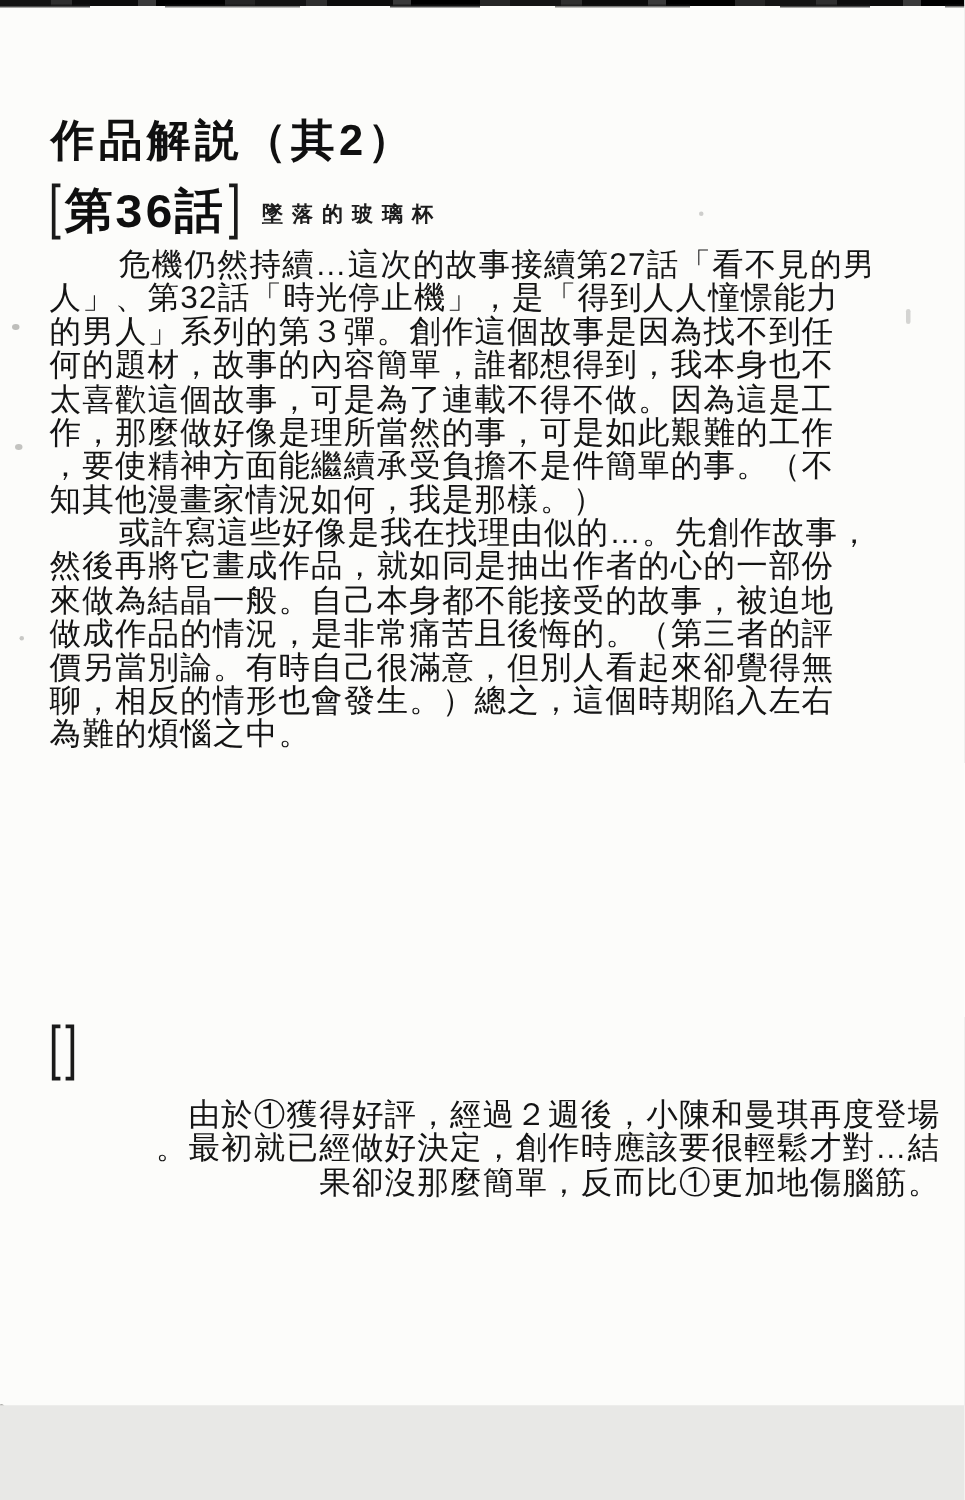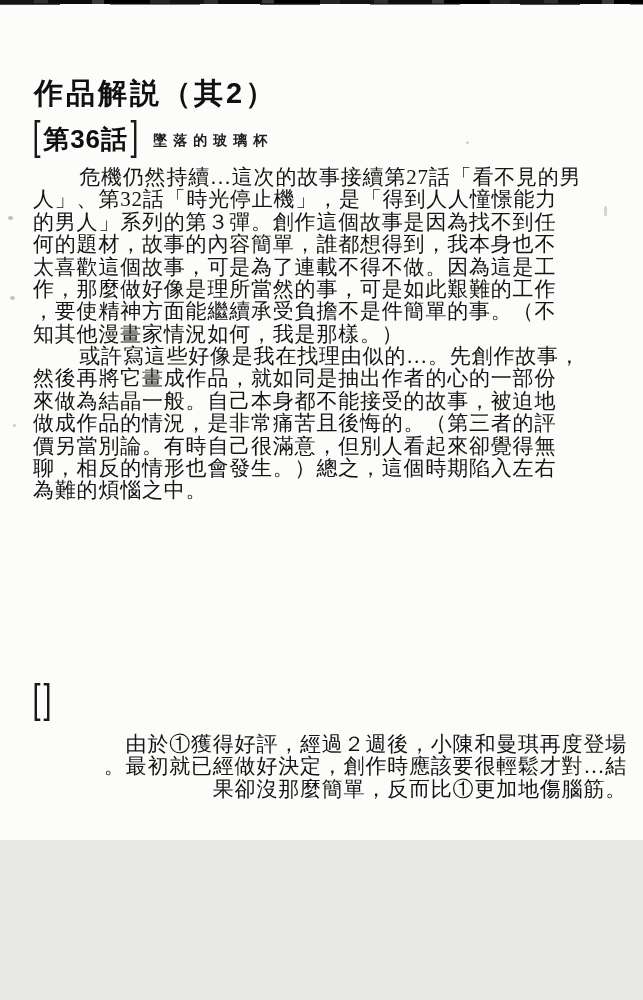--- a/index.html
+++ b/index.html
@@ -1,18 +1,18 @@
 <!DOCTYPE html>
 <html><head>
 <meta charset="utf-8">
 <style>
   html,body{margin:0;padding:0;background:#e8e8e6;}
   .page{
     position:relative;
-    width:643px;height:840px;
+    width:643px;height:937px;
     margin:0 auto;
     background:#fcfcfa;
     overflow:hidden;
     font-family:"Liberation Sans", sans-serif;
     color:#151515;
   }
   
   .top-edge{
     position:absolute;top:0;left:0;width:643px;height:4px;
     background:repeating-linear-gradient(90deg,
@@ -34,33 +34,32 @@
   }
   .section-header{
     position:absolute;left:31px;
     display:flex;align-items:center;white-space:nowrap;
   }
   .bracket{
     font-size:40px;font-weight:400;line-height:1;
     transform:scaleX(.72);color:#1a1a1a;position:relative;top:-2px;
   }
   .chapter-label{
-    font-size:26px;font-weight:700;letter-spacing:1px;
-    color:#0f0f0f;margin:0 1px;position:relative;top:1px;
+    font-size:32px;font-weight:700;letter-spacing:1px;
+    color:#0f0f0f;margin:0 1px;position:relative;top:1px;font-family:Liberation Mono, monospace;
   }
   .chapter-title{
     font-size:14px;font-weight:700;letter-spacing:6px;
     color:#1c1c1c;margin-left:13px;position:relative;top:3px;
   }
   .para{
     position:absolute;left:33px;width:594px;
     font-size:21px;line-height:22.4px;letter-spacing:0.8px;
     color:#141414;white-space:pre-line;text-indent:2.2em;
     margin:0;
-    font-family:Liberation Serif, serif;
   }
   #para-36-1{top:166px;}
   #para-36-2{top:345px;}
   #hdr-36{top:118px;}
   #hdr-37{top:681px;}
   #para-37-1{top:733px;text-align:right;}
   
   .speckle{position:absolute;background:#8a8a86;border-radius:50%;}
   .sp1{left:8px;top:216px;width:5px;height:4px;opacity:.55;}
   .sp2{left:10px;top:296px;width:5px;height:4px;opacity:.5;}

